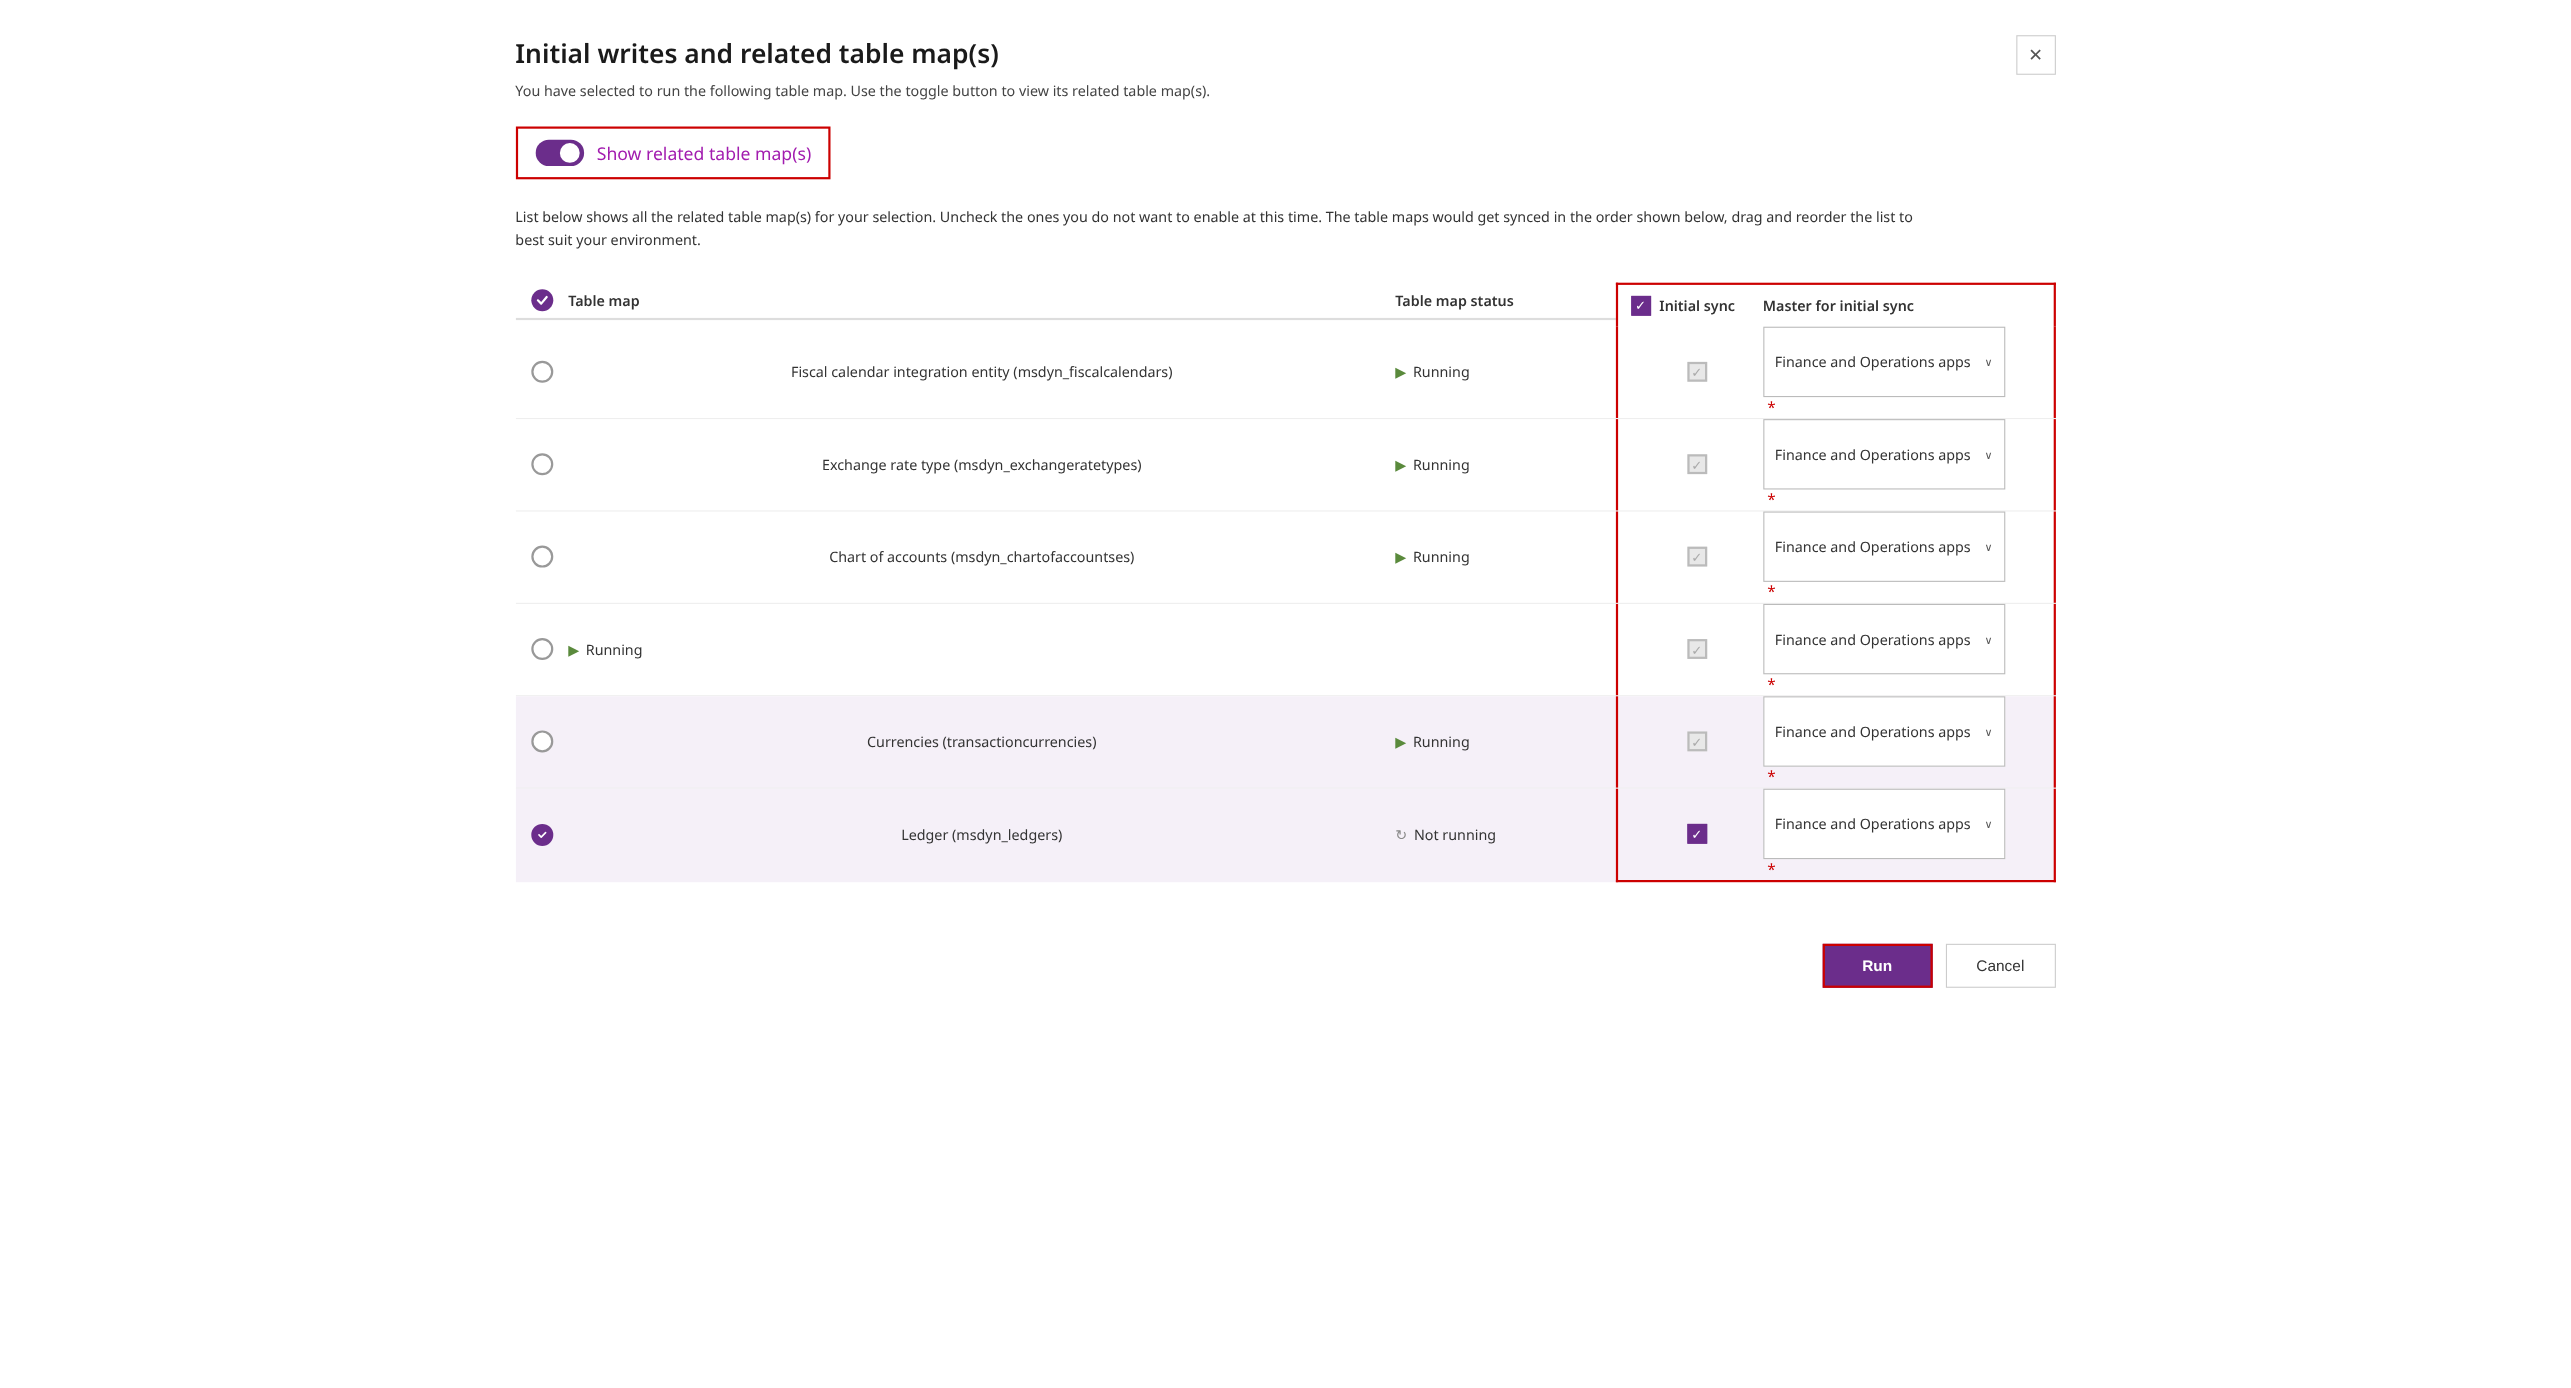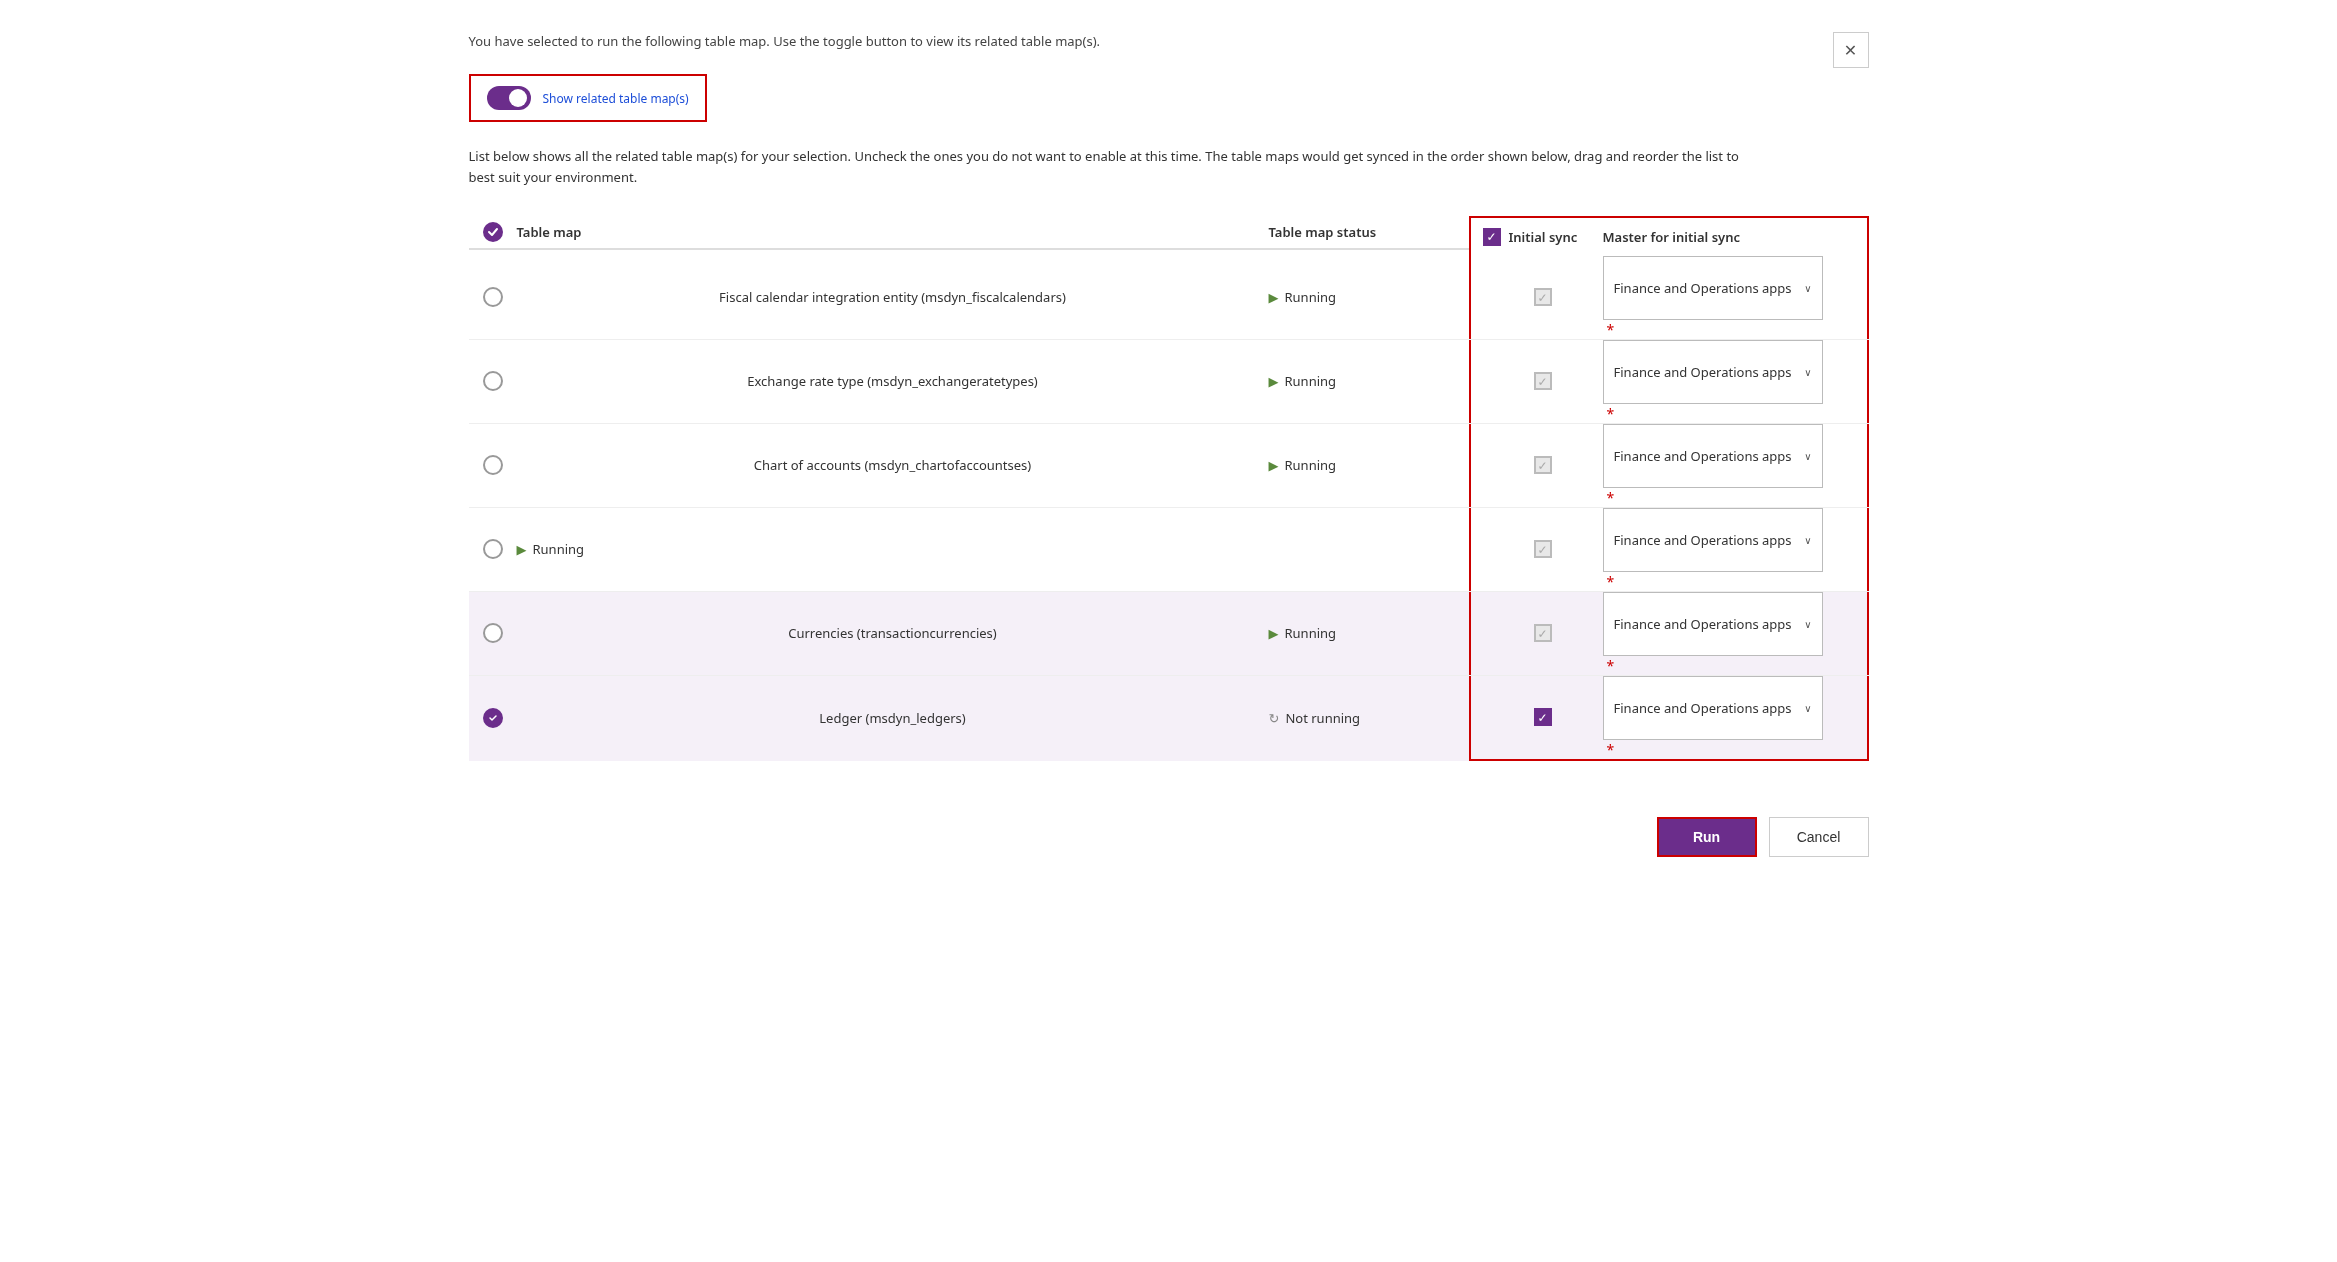--- a/index.html
+++ b/index.html
@@ -76,22 +76,22 @@
       position: absolute;
       top: 3px;
       left: 22px;
       width: 18px;
       height: 18px;
       background: #fff;
       border-radius: 50%;
     }
 
     .toggle-label {
-      font-size: 12px;
-      color: #1d4ed8;
+      font-size: 16px;
+      color: #a21caf;
       user-select: none;
     }
 
     .description-text {
       font-size: 13px;
       color: #333;
       line-height: 1.6;
       margin-bottom: 28px;
       max-width: 1300px;
     }
@@ -334,20 +334,21 @@
 <body>
 
 <div class="dialog">
 
   
   <button class="close-btn">
     <span>✕</span>
   </button>
 
   
+  <h1 class="dialog-title">Initial writes and related table map(s)</h1>
 
   
   <p class="dialog-subtitle">You have selected to run the following table map. Use the toggle button to view its related table map(s).</p>
 
   
   <div class="toggle-container">
     <div class="toggle-switch">
       <div class="toggle-track">
         <div class="toggle-thumb"></div>
       </div>

